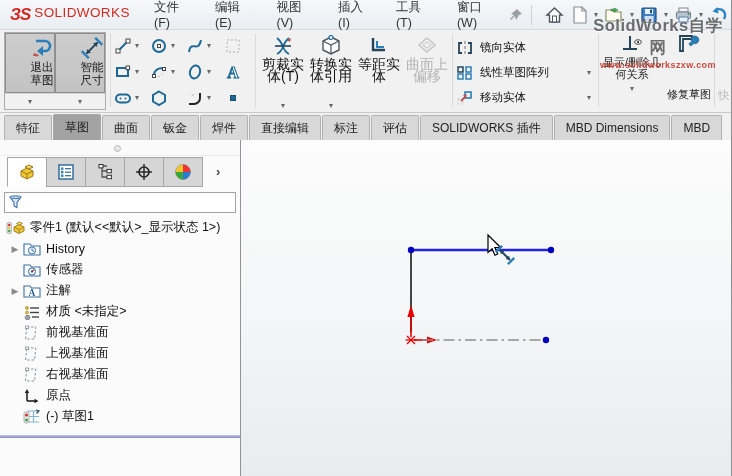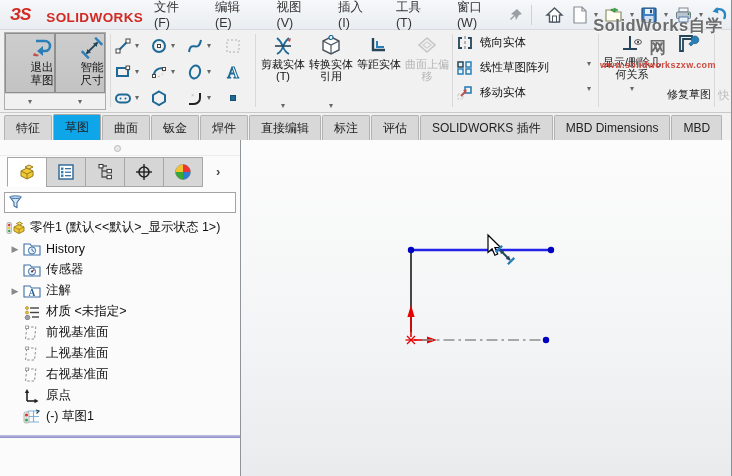--- a/index.html
+++ b/index.html
@@ -4,23 +4,23 @@
 <style>
   * { margin:0; padding:0; box-sizing:border-box; }
   html,body { width:732px; height:476px; overflow:hidden; }
   body { font-family:"Liberation Sans", sans-serif; font-size:12px; color:#222; background:#fff; }
   .window { position:relative; width:732px; height:476px; background:#f1f1f1; overflow:hidden; border-right:1px solid #8a8f94; }
 
   
   .menubar { position:absolute; left:0; top:0; width:732px; height:30px;
     background:linear-gradient(#f6f8fa,#e9edf1); border-bottom:1px solid #d7dbe0;
     display:flex; align-items:center; }
-  .logo { display:flex; align-items:flex-end; margin-left:10px; width:130px; flex:0 0 auto; }
+  .logo { display:flex; align-items:flex-start; margin-left:10px; width:130px; flex:0 0 auto; }
   .logo-glyph { color:#d22a22; font-weight:bold; font-style:italic; font-size:17px; letter-spacing:-1px; margin-right:4px; }
-  .logo-name { color:#d22a22; font-weight:bold; font-size:13.5px; letter-spacing:.4px;margin-left:12px; }
+  .logo-name { color:#d22a22; font-weight:normal; font-size:13.5px; letter-spacing:.4px; }
   .menus { display:flex; gap:26px; margin-left:12px; }
   .menu { font-size:12.5px; color:#333; padding:3px 2px; cursor:default; }
   .pin { margin-left:16px; }
   .vsep { width:1px; height:20px; background:#ccd1d6; margin:0 8px; }
   .qat { display:flex; align-items:center; gap:2px; margin-left:2px; }
   .qbtn { display:flex; align-items:center; padding:2px 3px; }
   .caret { font-size:8px; color:#666; padding:0 1px; line-height:8px; }
 
   
   .ribbon { position:absolute; left:0; top:30px; width:732px; height:83px; background:#f1f1f1; border-bottom:1px solid #c9c9c9; }
@@ -33,41 +33,41 @@
   .bigdrop { height:16px; display:flex; align-items:center; justify-content:center; border-top:1px solid #d5d5d5; }
 
   .skgrid { position:absolute; left:112px; top:3px; width:142px; height:78px;
     display:grid; grid-template-columns:36px 36px 38px 32px; grid-template-rows:26px 26px 26px; }
   .skcell { display:flex; align-items:center; justify-content:flex-start; padding-left:2px; }
   .skcell .caret { margin-left:2px; }
 
   .midgroup { position:absolute; left:259px; top:3px; display:flex; height:78px; }
   .midbtn { width:48px; display:flex; flex-direction:column; align-items:center; }
   .midbtn .micon { height:24px; display:flex; align-items:flex-end; justify-content:center; }
-  .midbtn .mlabel { font-size:11px; line-height:12px; text-align:center; color:#111; margin-top:1px; }
+  .midbtn .mlabel { font-size:14px; line-height:12px; text-align:center; color:#111; margin-top:1px; }
   .midbtn .mdrop { margin-top:auto; height:14px; }
   .midbtn.disabled .mlabel { color:#b4b4b4; }
 
   .stackgroup { position:absolute; left:456px; top:5px; width:140px; }
-  .stackrow { display:flex; align-items:flex-start; height:25px; }
+  .stackrow { display:flex; align-items:center; height:25px; }
   .stackrow .slabel { font-size:11.5px; color:#111; margin-left:6px; }
   .stackrow .caret { margin-left:auto; margin-right:4px; }
 
   .relbtn { position:absolute; left:601px; top:3px; width:62px; height:78px; display:flex; flex-direction:column; align-items:center; }
   .relbtn .mlabel { font-size:11px; line-height:12px; text-align:center; margin-top:1px; }
   .repbtn { position:absolute; left:665px; top:3px; width:48px; display:flex; flex-direction:column; align-items:center;gap:32px; }
   .repbtn .mlabel { font-size:11px; line-height:12px; text-align:center; margin-top:1px; }
   .snapghost { position:absolute; left:718px; top:58px; font-size:11.5px; color:#bdbdbd; }
 
   
   .tabrow { position:absolute; left:0; top:113px; width:732px; height:27px; background:#f1f1f1; display:flex; align-items:flex-end; padding-left:4px; }
   .ctab { height:24px; display:flex; align-items:center; justify-content:center; padding:12px 11px;
     background:#d8d8d8; border:1px solid #b3b3b3; border-bottom:none; margin-right:1px;
     font-size:12px; color:#222; border-radius:2px 2px 0 0; white-space:nowrap; }
-  .ctab.active { background:#0ea5e9; height:26px; border-color:#a8a8a8; }
+  .ctab.active { background:#a3a3a3; height:26px; border-color:#a8a8a8; }
 
   
   .content { position:absolute; left:0; top:140px; width:732px; height:336px; display:flex; }
 
   .panel { width:241px; height:336px; background:#fbfbfb; border-right:1px solid #8f9499; position:relative; }
   .pstrip { height:16px; background:#fafafa; border-bottom:1px solid #ececec; position:relative; }
   .pdot { position:absolute; left:114px; top:5px; width:7px; height:7px; border-radius:50%; background:#e8e8e8; border:1px solid #b9b9b9; }
   .ptabs { height:31px; display:flex; align-items:flex-end; padding-left:7px; background:#fbfbfb; }
   .ptab { width:40px; height:30px; background:#d6d6d6; border:1px solid #a6a6a6; margin-right:-1px;
     display:flex; align-items:center; justify-content:center; }

